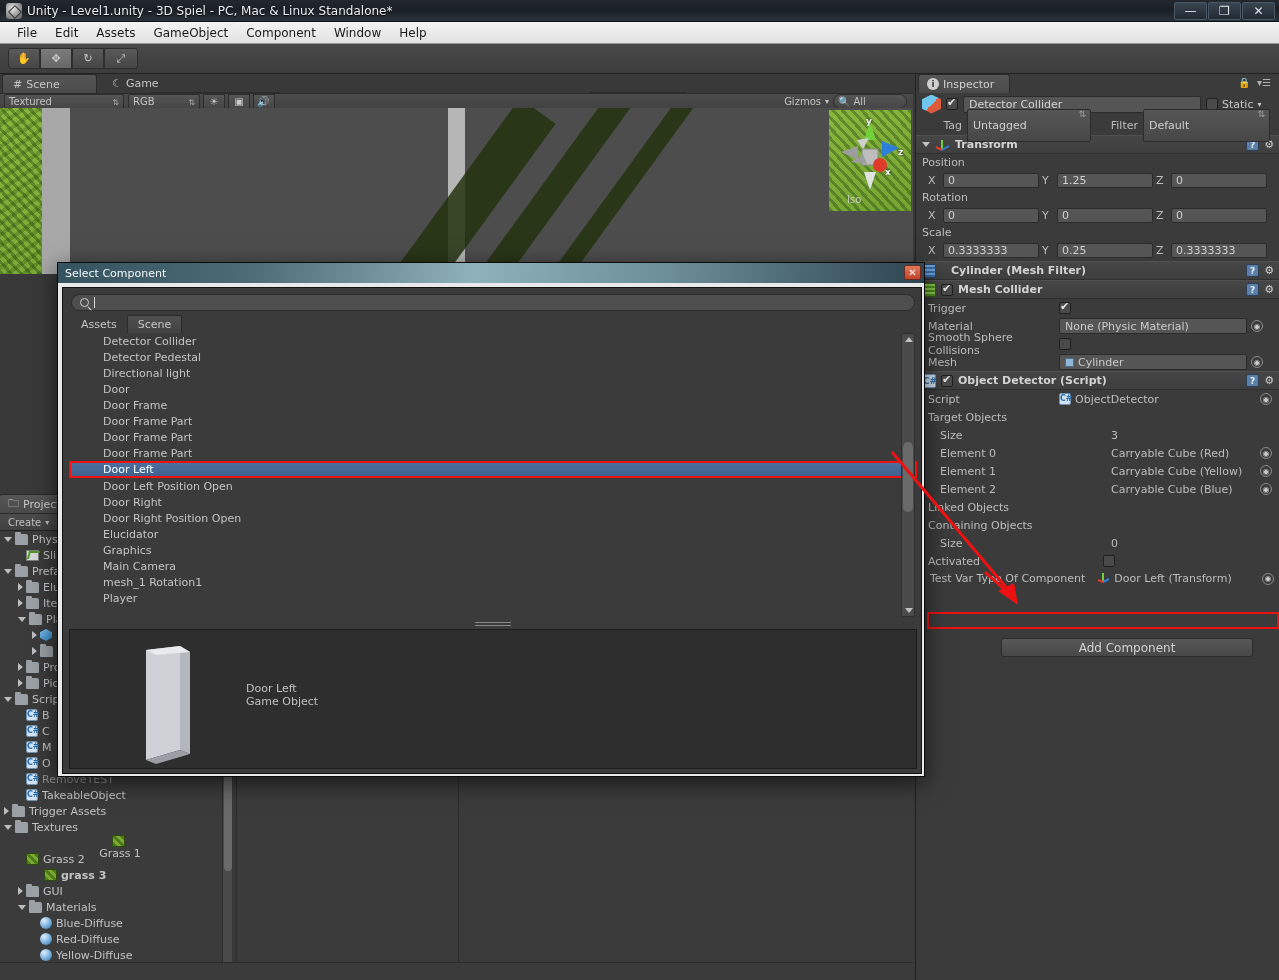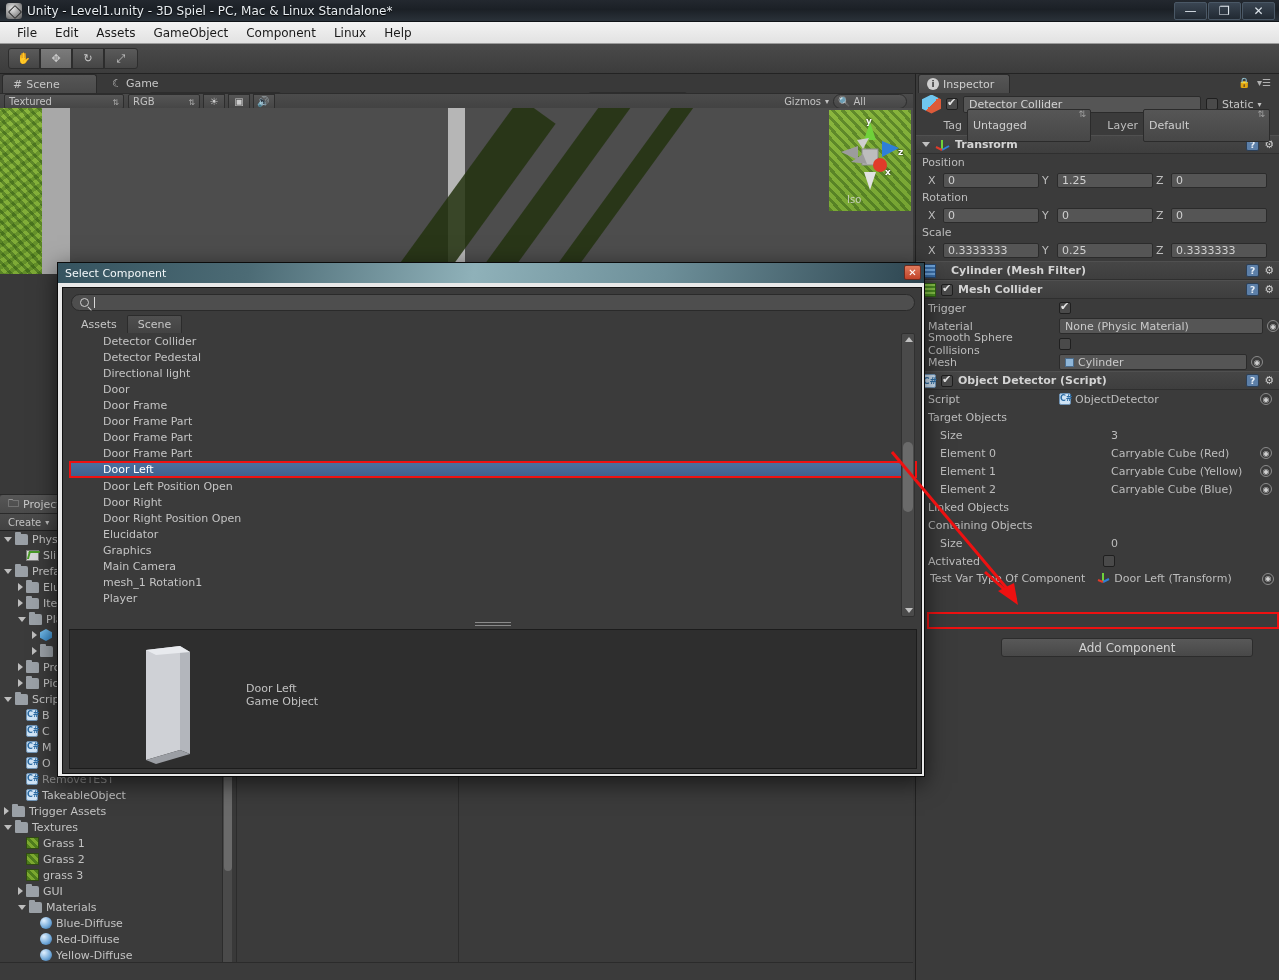--- a/index.html
+++ b/index.html
@@ -256,21 +256,21 @@
     <div>✕</div>
   </div>
 </div>
 
 <div id="menubar">
   <div class="mi">File</div>
   <div class="mi">Edit</div>
   <div class="mi">Assets</div>
   <div class="mi">GameObject</div>
   <div class="mi">Component</div>
-  <div class="mi">Linux</div>
+  <div class="mi">Window</div>
   <div class="mi">Help</div>
 </div>
 
 <div id="toolbar">
   <div class="tbtn grp-l" style="left:8px;width:32px">✋</div>
   <div class="tbtn grp-m on" style="left:40px;width:32px">✥</div>
   <div class="tbtn grp-m" style="left:72px;width:32px">↻</div>
   <div class="tbtn grp-r" style="left:104px;width:34px">⤢</div>
   <div id="pivotbox">
     <div style="border-radius:3px 0 0 3px">
@@ -455,31 +455,31 @@
       <div class="trow" style="padding-left: 4px;">
         <span class="tri right"></span>
         <span class="ic-folder"></span>
         <span>Trigger Assets</span>
       </div>
       <div class="trow" style="padding-left: 4px;">
         <span class="tri down"></span>
         <span class="ic-folder"></span>
         <span>Textures</span>
       </div>
-      <div class="trow" style="padding-left: 18px;">
+      <div class="trow" style="padding-left: 18px; flex-direction: column;">
         <span class="tri none"></span>
         <span class="ic-tex"></span>
         <span>Grass 1</span>
       </div>
       <div class="trow" style="padding-left: 18px;">
         <span class="tri none"></span>
         <span class="ic-tex"></span>
         <span>Grass 2</span>
       </div>
-      <div class="trow" style="padding-left: 18px;">
+      <div class="trow" style="padding-left: 36px; font-weight: bold;">
         <span class="tri none"></span>
         <span class="ic-tex"></span>
         <span>grass 3</span>
       </div>
       <div class="trow" style="padding-left: 18px;">
         <span class="tri right"></span>
         <span class="ic-folder"></span>
         <span>GUI</span>
       </div>
       <div class="trow" style="padding-left: 18px;">
@@ -556,21 +556,21 @@
         <span style="font-size:8px">▾</span>
       </div>
     </div>
 
     <div class="tagRow">
       <span style="width:40px;text-align:right">Tag</span>
       <span class="popup" style="width:124px">
         <span>Untagged</span>
         <span class="ud">⇅</span>
       </span>
-      <span style="width:42px;text-align:right">Layer</span>
+      <span style="width:42px;text-align:right">Filter</span>
       <span class="popup" style="flex:1;margin-right:4px">
         <span>Default</span>
         <span class="ud">⇅</span>
       </span>
     </div>
 
     <div class="compHdr">
       <span class="foldTri"></span>
       <span class="ic-transform">
         <svg width="15" height="15">
@@ -630,21 +630,21 @@
         <span class="ic-help">?</span>
         <span class="ic-gear">⚙</span>
       </span>
     </div>
     <div class="propRow">
       <span class="pl">Trigger</span>
       <span class="cbox chk"></span>
     </div>
     <div class="propRow">
       <span class="pl">Material</span>
-      <span class="objfield" style="width:204px">None (Physic Material)</span>
+      <span class="objfield" style="width:188px">None (Physic Material)</span>
       <span class="dotsel" style="margin-left:4px">◉</span>
     </div>
     <div class="propRow">
       <span class="pl">Smooth Sphere Collisions</span>
       <span class="cbox"></span>
     </div>
     <div class="propRow">
       <span class="pl">Mesh</span>
       <span class="objfield" style="width:188px">
         <span style="width:9px;height:9px;background:#8fb6d8;border:1px solid #4b6c8c;flex:none"></span>

